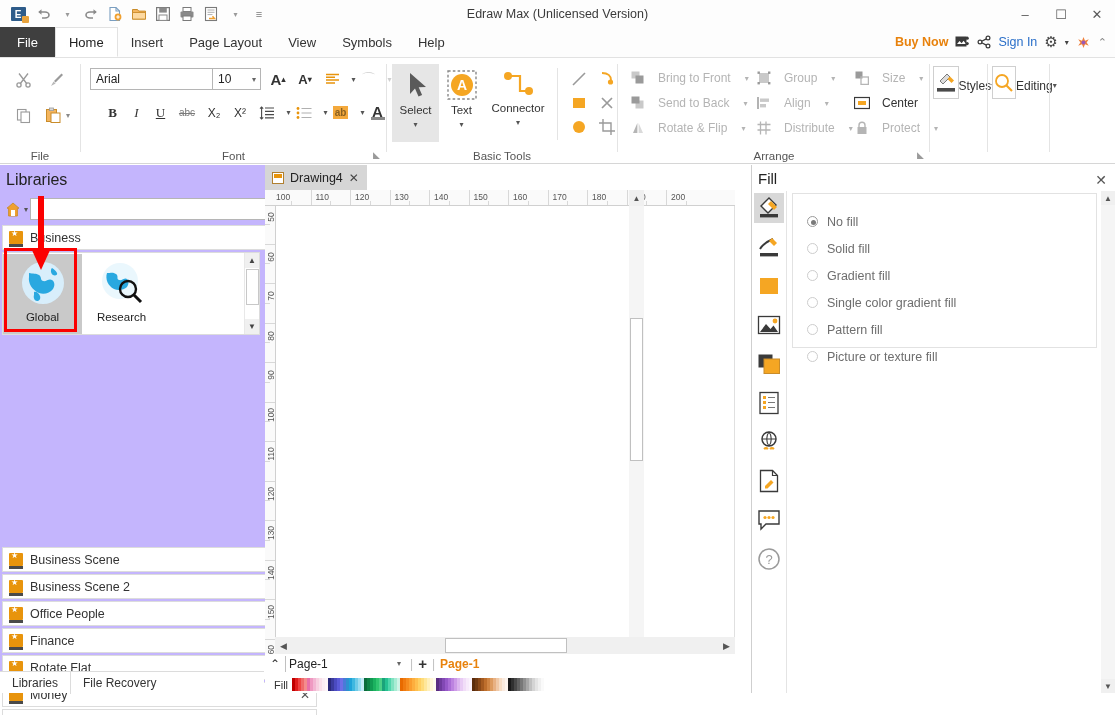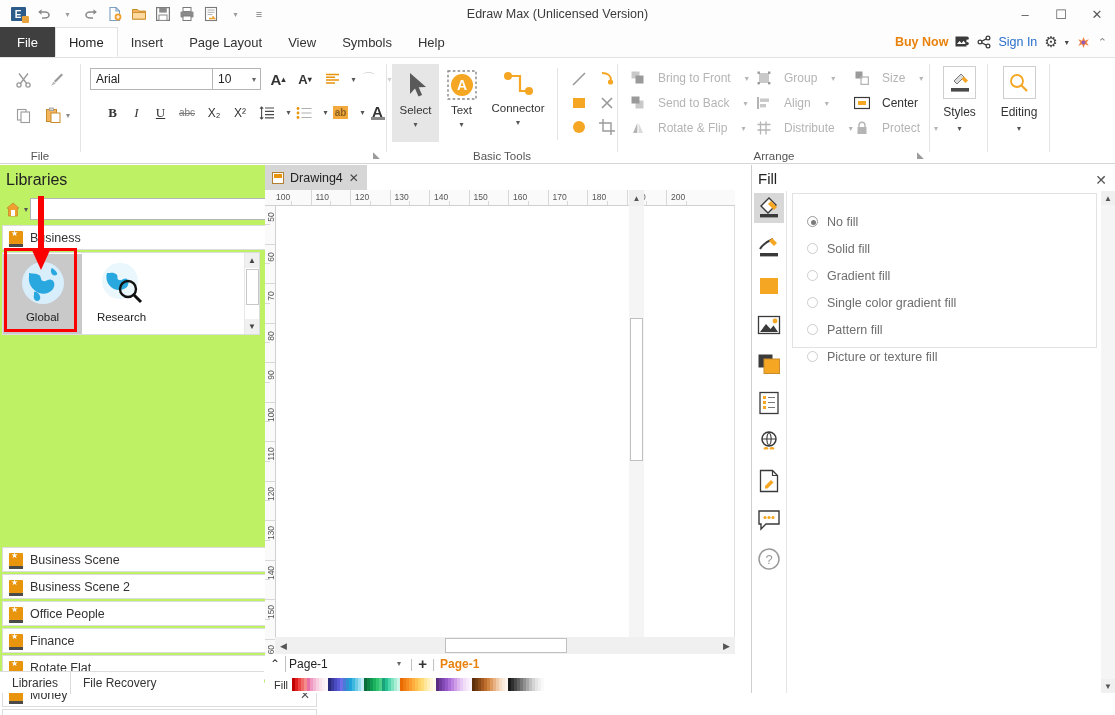--- a/index.html
+++ b/index.html
@@ -121,31 +121,31 @@
   }
   .arr-item.enabled { color:#333; }
   .arr-ic { width:16px; height:16px; display:flex; align-items:center; justify-content:center; font-size:12px; }
   .arr-car { font-size:8px; color:#b4b4b4; margin-left:2px; }
 
   
   .g-styles { left:931px; width:57px; }
   .g-editing { left:989px; width:60px; }
   .bigbtn2 {
     position:absolute; top:8px; left:50%; transform:translateX(-50%);
-    width:54px; display:flex; flex-direction:column; align-items:center;
+    width:54px; display:flex; align-items:center;
   }
   .bigbtn2-box { width:33px; height:33px; border:1px solid #cfcfcf; display:flex;
     align-items:center; justify-content:center; background:#fff; }
   .bigbtn2-lb { font-size:12px; color:#333; margin-top:6px; }
   .bigbtn2-ar { font-size:8px; color:#555; margin-top:5px; }
 
   
   .libpanel {
     position:absolute; left:0; top:165px; width:320px; height:528px;
-    background:#bef264; border-right:1px solid #cfcfcf;
+    background:#c4b5fd; border-right:1px solid #cfcfcf;
   }
   .lib-title {
     position:absolute; left:6px; top:6px; font-size:16px; color:#222;
   }
   .lib-close {
     position:absolute; right:7px; top:7px; font-size:14px; color:#555;
   }
   .lib-searchrow { position:absolute; left:4px; top:32px; right:4px; height:24px; display:flex; align-items:center; }
   .home-btn { width:26px; height:22px; display:flex; align-items:center; justify-content:center;
      font-size:13px; color:#e8940c; }
@@ -488,20 +488,21 @@
       <div class="fbtn" style="left:248px; top:43px; width:23px;">
         <span style="background:#f4a93c; color:#8a6020; font-size:10px; padding:1px 2px; font-weight:bold;">ab</span>
       </div>
       <div class="fbtn" style="left:270px; top:43px; width:11px; font-size:8px; color:#555;">▾</div>
       <div class="fbtn" style="left:285px; top:43px; width:23px; font-size:15px; font-weight:bold; flex-direction:column;">
         <span style="line-height:11px;">A</span>
         <span style="display:block; width:14px; height:3px; background:#888;"></span>
       </div>
       <div class="fbtn" style="left:307px; top:43px; width:11px; font-size:8px; color:#555;">▾</div>
 
+      <div class="rgroup-label">Font</div>
       <div class="dlgl" style="right:6px;">◣</div>
     </div>
     <div class="rsep" style="left:386px;"></div>
 
     <div class="rgroup g-basic">
       <div class="bigtool sel" style="left:5px; width:47px;">
         <svg width="30" height="32" viewBox="0 0 30 32">
             <path d="M9 4 9 25l5-5.5 3.5 8 3.6-1.6-3.4-7.6 7.3-0.4z" fill="#5a5a5a"></path>
           </svg>
         <span class="bt-label">Select</span>

